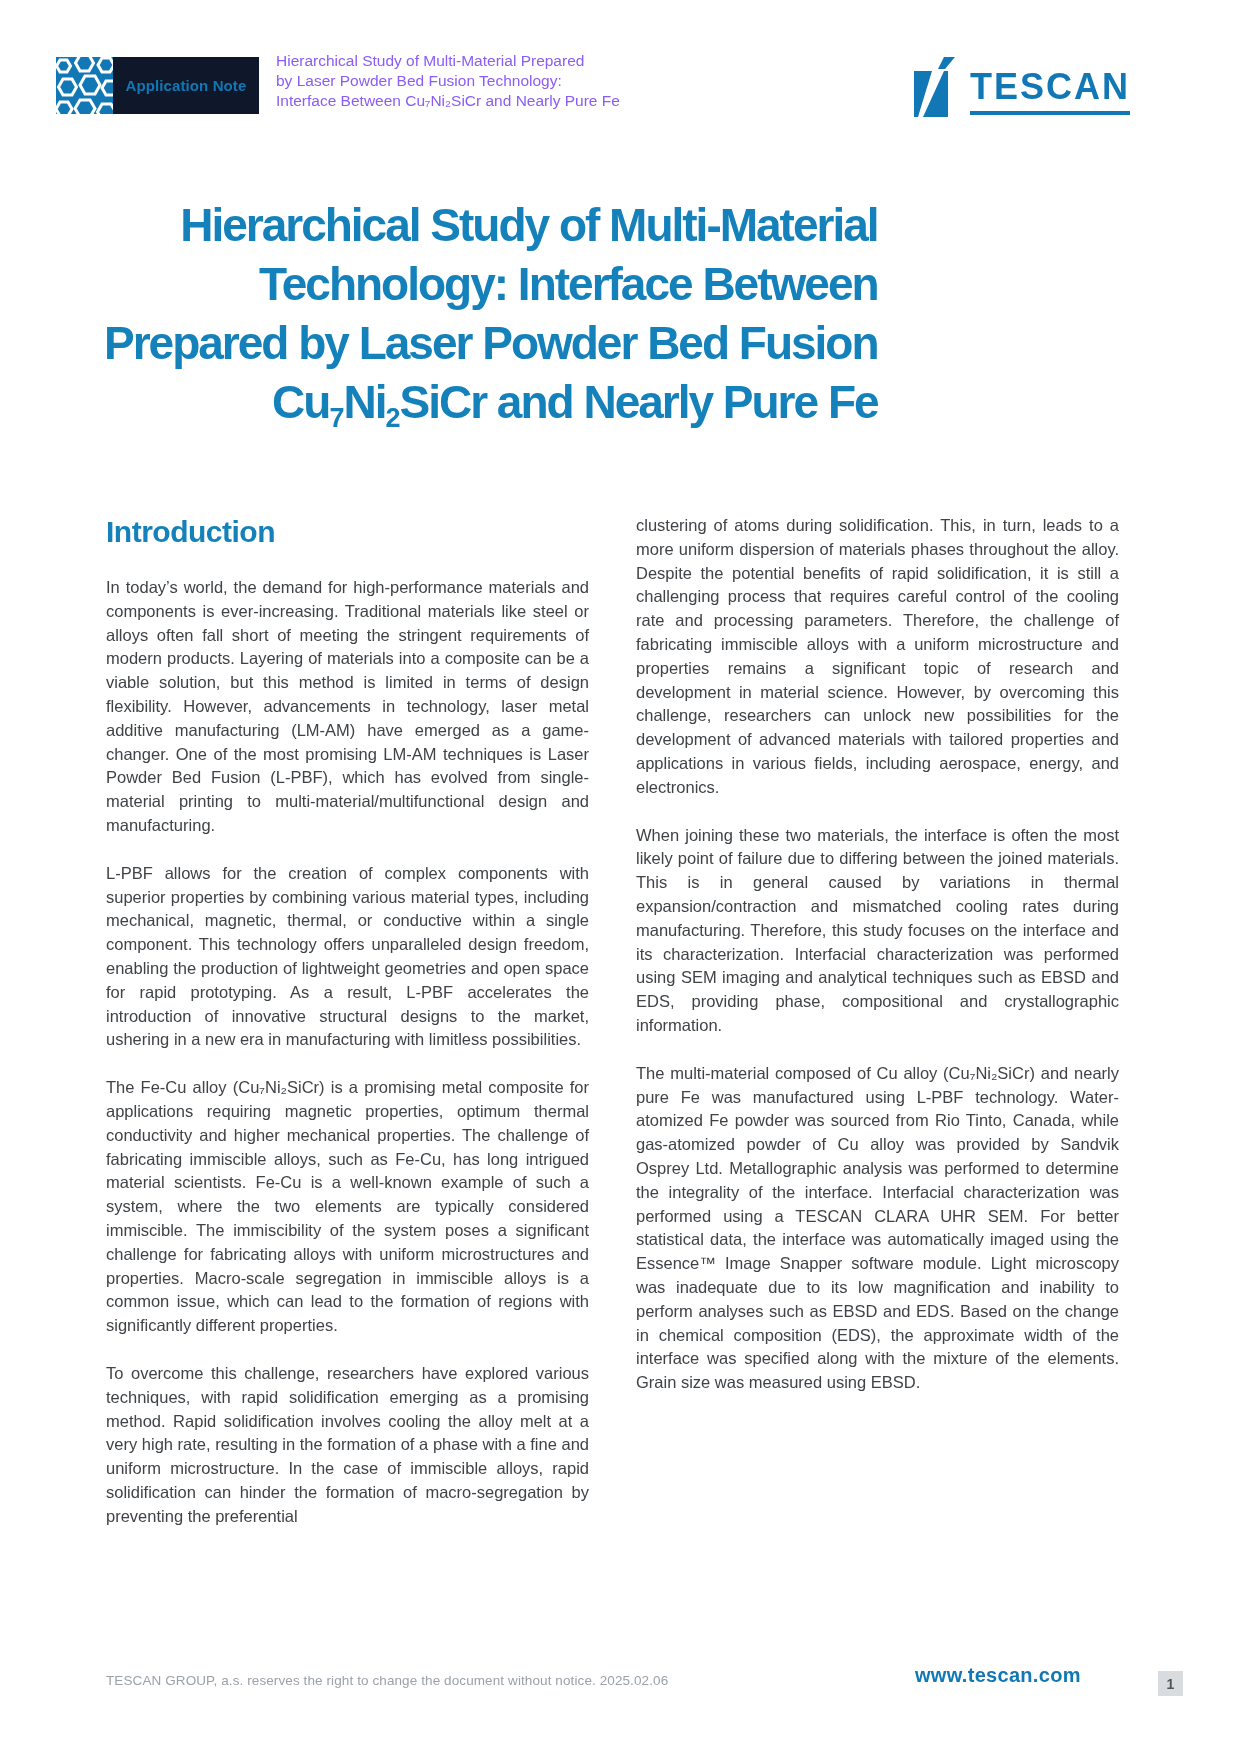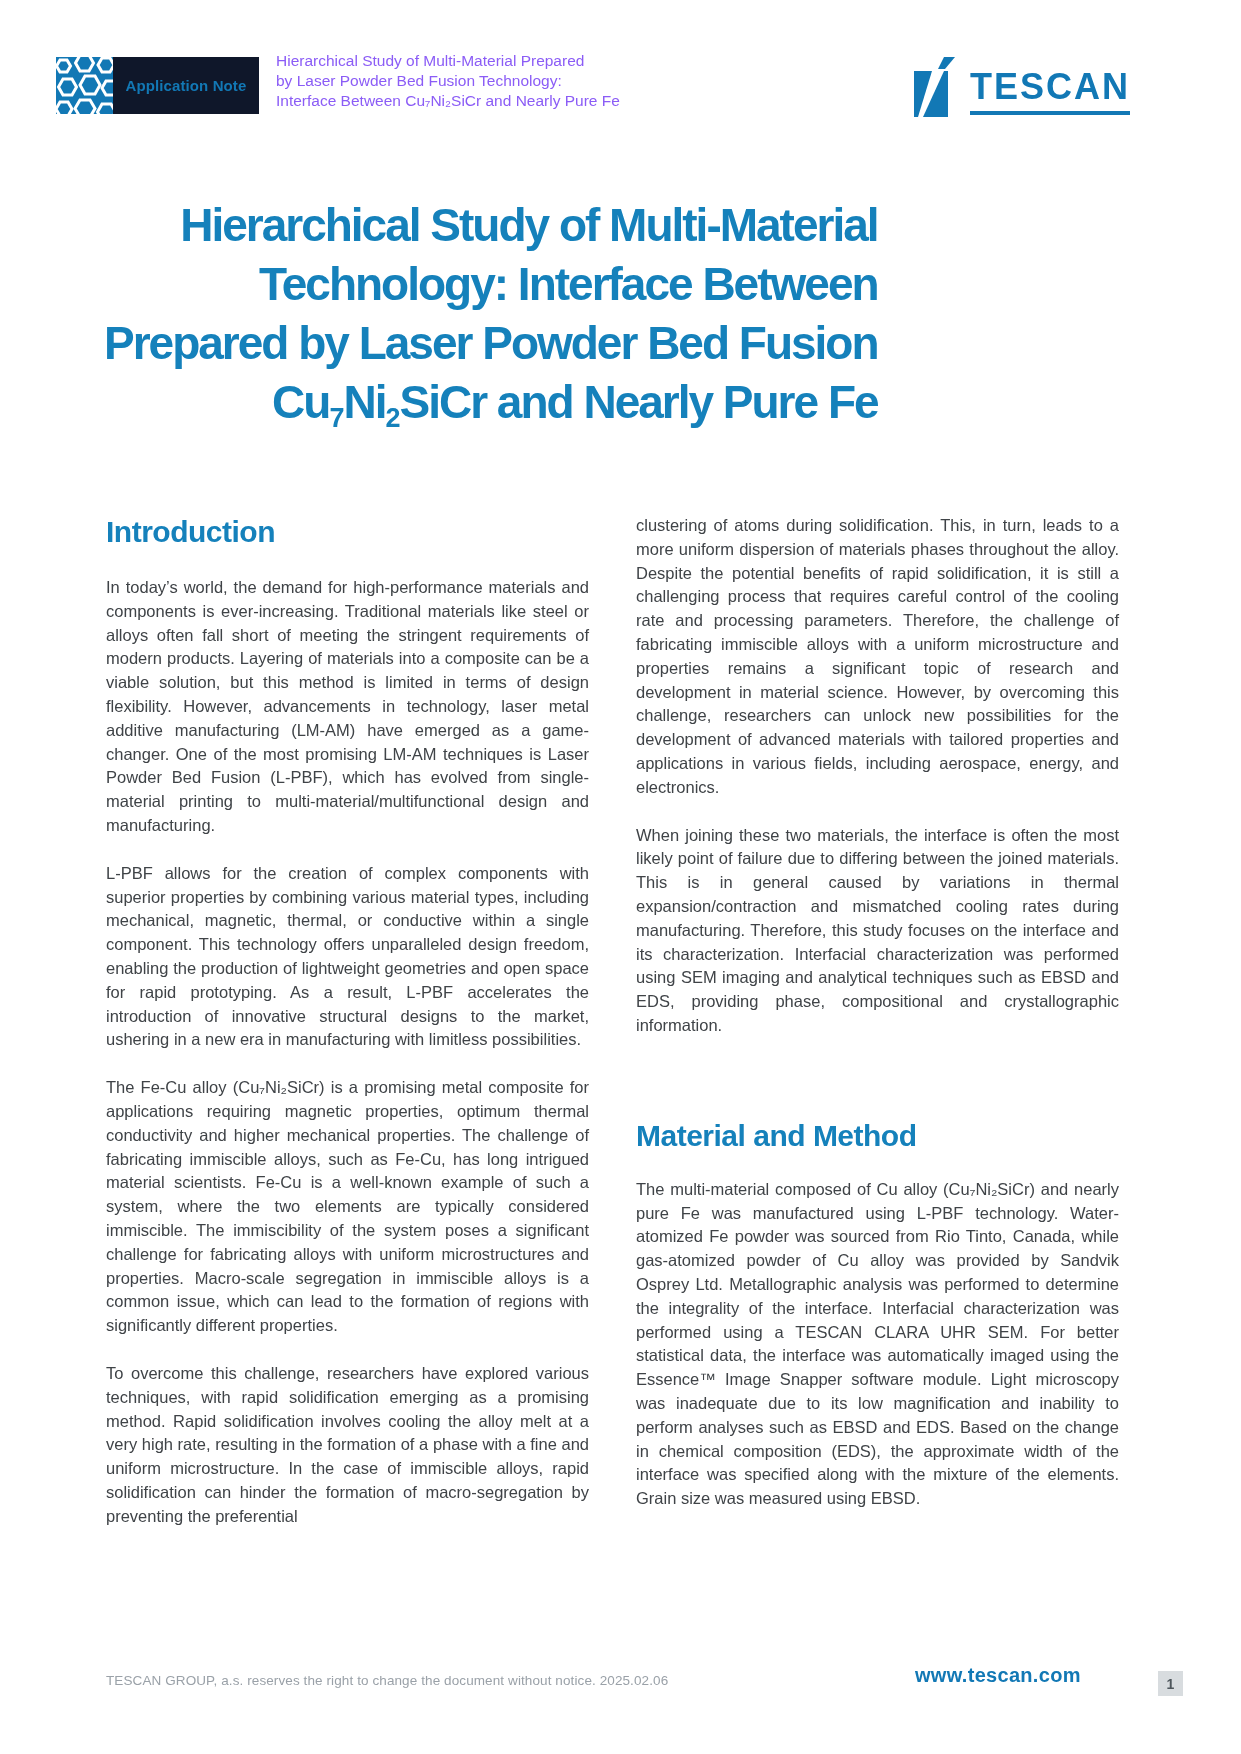--- a/index.html
+++ b/index.html
@@ -124,21 +124,20 @@
     <h2 class="section-heading">Introduction</h2>
     <p class="body">In today’s world, the demand for high-performance materials and components is ever-increasing. Traditional materials like steel or alloys often fall short of meeting the stringent requirements of modern products. Layering of materials into a composite can be a viable solution, but this method is limited in terms of design flexibility. However, advancements in technology, laser metal additive manufacturing (LM-AM) have emerged as a game-changer. One of the most promising LM-AM techniques is Laser Powder Bed Fusion (L-PBF), which has evolved from single-material printing to multi-material/multifunctional design and manufacturing.</p>
     <p class="body">L-PBF allows for the creation of complex components with superior properties by combining various material types, including mechanical, magnetic, thermal, or conductive within a single component. This technology offers unparalleled design freedom, enabling the production of lightweight geometries and open space for rapid prototyping. As a result, L-PBF accelerates the introduction of innovative structural designs to the market, ushering in a new era in manufacturing with limitless possibilities.</p>
     <p class="body">The Fe-Cu alloy (Cu₇Ni₂SiCr) is a promising metal composite for applications requiring magnetic properties, optimum thermal conductivity and higher mechanical properties. The challenge of fabricating immiscible alloys, such as Fe-Cu, has long intrigued material scientists. Fe-Cu is a well-known example of such a system, where the two elements are typically considered immiscible. The immiscibility of the system poses a significant challenge for fabricating alloys with uniform microstructures and properties. Macro-scale segregation in immiscible alloys is a common issue, which can lead to the formation of regions with significantly different properties.</p>
     <p class="body">To overcome this challenge, researchers have explored various techniques, with rapid solidification emerging as a promising method. Rapid solidification involves cooling the alloy melt at a very high rate, resulting in the formation of a phase with a fine and uniform microstructure. In the case of immiscible alloys, rapid solidification can hinder the formation of macro-segregation by preventing the preferential</p>
   </div>
 
   <div class="col col-right">
     <p class="body">clustering of atoms during solidification. This, in turn, leads to a more uniform dispersion of materials phases throughout the alloy. Despite the potential benefits of rapid solidification, it is still a challenging process that requires careful control of the cooling rate and processing parameters. Therefore, the challenge of fabricating immiscible alloys with a uniform microstructure and properties remains a significant topic of research and development in material science. However, by overcoming this challenge, researchers can unlock new possibilities for the development of advanced materials with tailored properties and applications in various fields, including aerospace, energy, and electronics.</p>
     <p class="body">When joining these two materials, the interface is often the most likely point of failure due to differing between the joined materials. This is in general caused by variations in thermal expansion/contraction and mismatched cooling rates during manufacturing. Therefore, this study focuses on the interface and its characterization. Interfacial characterization was performed using SEM imaging and analytical techniques such as EBSD and EDS, providing phase, compositional and crystallographic information.</p>
-    <h2 class="section-heading mm">Material and Method</h2>
     <p class="body">The multi-material composed of Cu alloy (Cu₇Ni₂SiCr) and nearly pure Fe was manufactured using L-PBF technology. Water-atomized Fe powder was sourced from Rio Tinto, Canada, while gas-atomized powder of Cu alloy was provided by Sandvik Osprey Ltd. Metallographic analysis was performed to determine the integrality of the interface. Interfacial characterization was performed using a TESCAN CLARA UHR SEM. For better statistical data, the interface was automatically imaged using the Essence™ Image Snapper software module. Light microscopy was inadequate due to its low magnification and inability to perform analyses such as EBSD and EDS. Based on the change in chemical composition (EDS), the approximate width of the interface was specified along with the mixture of the elements. Grain size was measured using EBSD.</p>
   </div>
 
   <div class="footer-legal">TESCAN GROUP, a.s. reserves the right to change the document without notice. 2025.02.06</div>
   <a class="footer-site" href="#">www.tescan.com</a>
   <div class="page-num">1</div>
 
 </div>
 
 </body></html>

